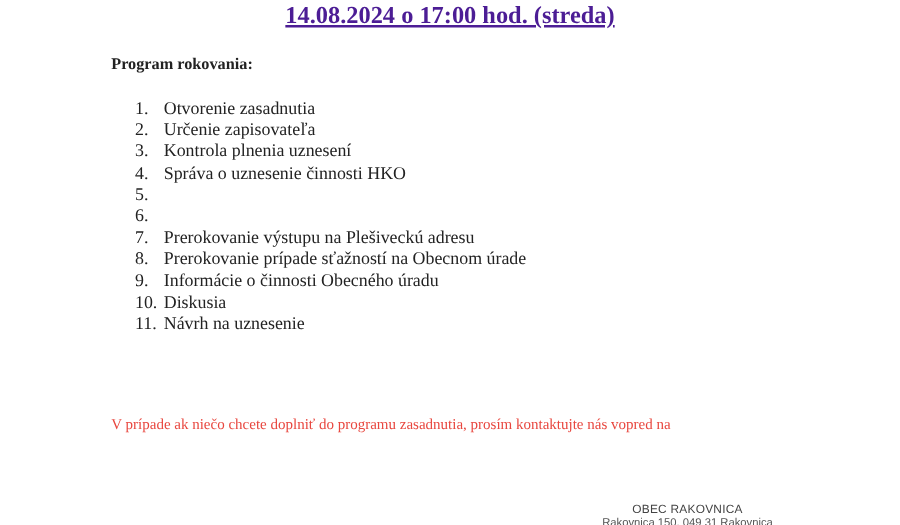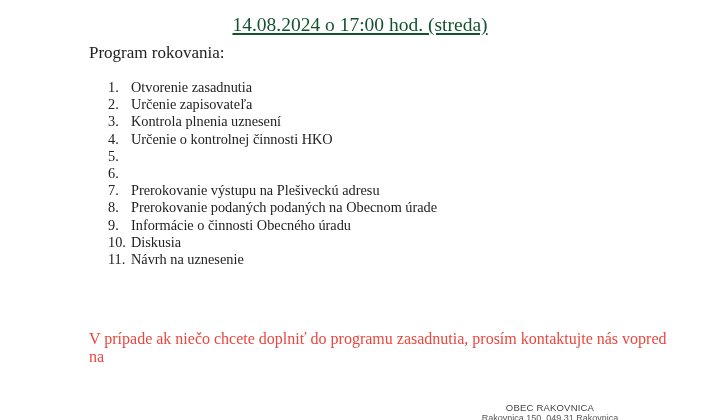--- a/index.html
+++ b/index.html
@@ -10,40 +10,40 @@
     body {
       width: 720px;
       height: 420px;
       position: relative;
       overflow: hidden;
       font-family: "Liberation Serif", "DejaVu Serif", serif;
       color: #1a1a1a;
     }
     .date-heading {
       position: absolute;
-      top: 14px;
+      top: 2px;
       left: 0;
       width: 720px;
       text-align: center;
       font-size: 19.5px;
-      font-weight: normal;
-      color: #14532d;
+      font-weight: bold;
+      color: #4c1d95;
       letter-spacing: 0px;
     }
     .date-heading span {
       text-decoration: underline;
       text-decoration-thickness: 1.5px;
       text-underline-offset: 2px;
     }
     .program-title {
       position: absolute;
       top: 43px;
       left: 89px;
-      font-size: 17px;
-      font-weight: normal;
+      font-size: 13px;
+      font-weight: bold;
       color: #222222;
     }
     .agenda-list {
       position: absolute;
       top: 79px;
       left: 108px;
       margin: 0;
       padding: 0;
       list-style: none;
       font-size: 14.3px;
@@ -56,21 +56,21 @@
     }
     .agenda-num {
       width: 23px;
       flex: 0 0 23px;
     }
     .notice {
       position: absolute;
       top: 330px;
       left: 89px;
       width: 580px;
-      font-size: 16px;
+      font-size: 12px;
       line-height: 18px;
       color: #e8473f;
     }
     .stamp {
       position: absolute;
       top: 402px;
       left: 470px;
       width: 160px;
       font-family: "Liberation Sans", "DejaVu Sans", sans-serif;
       color: #444444;
@@ -106,35 +106,35 @@
   <li class="agenda-item">
     <span class="agenda-num">2.</span>
     <span class="agenda-label">Určenie zapisovateľa</span>
   </li>
   <li class="agenda-item">
     <span class="agenda-num">3.</span>
     <span class="agenda-label">Kontrola plnenia uznesení</span>
   </li>
   <li class="agenda-item">
     <span class="agenda-num">4.</span>
-    <span class="agenda-label">Určenie o kontrolnej činnosti HKO</span>
+    <span class="agenda-label">Správa o uznesenie činnosti HKO</span>
   </li>
   <li class="agenda-item">
     <span class="agenda-num">5.</span>
   </li>
   <li class="agenda-item">
     <span class="agenda-num">6.</span>
   </li>
   <li class="agenda-item">
     <span class="agenda-num">7.</span>
     <span class="agenda-label">Prerokovanie výstupu na Plešiveckú adresu</span>
   </li>
   <li class="agenda-item">
     <span class="agenda-num">8.</span>
-    <span class="agenda-label">Prerokovanie podaných podaných na Obecnom úrade</span>
+    <span class="agenda-label">Prerokovanie prípade sťažností na Obecnom úrade</span>
   </li>
   <li class="agenda-item">
     <span class="agenda-num">9.</span>
     <span class="agenda-label">Informácie o činnosti Obecného úradu</span>
   </li>
   <li class="agenda-item">
     <span class="agenda-num">10.</span>
     <span class="agenda-label">Diskusia</span>
   </li>
   <li class="agenda-item">

